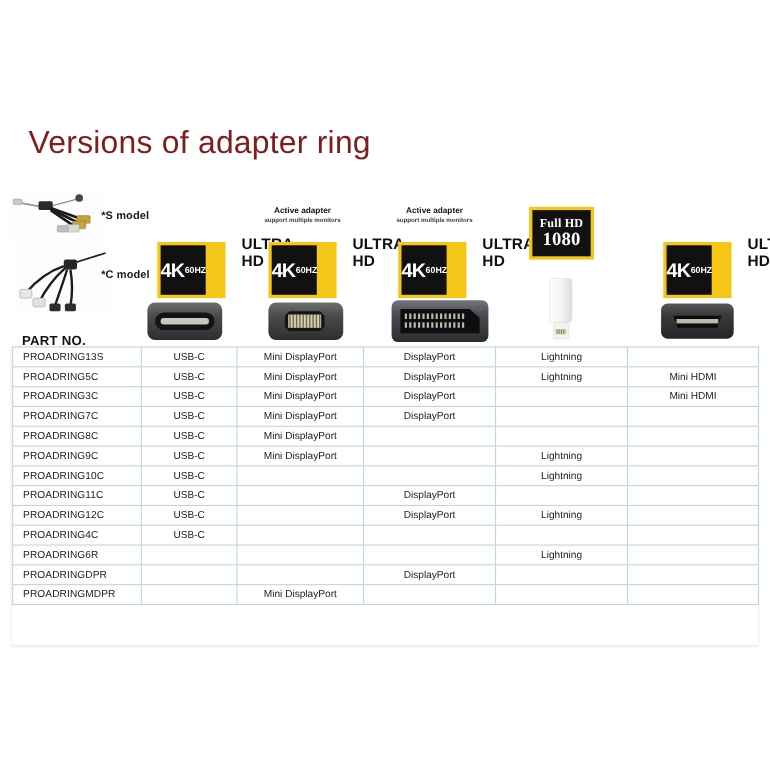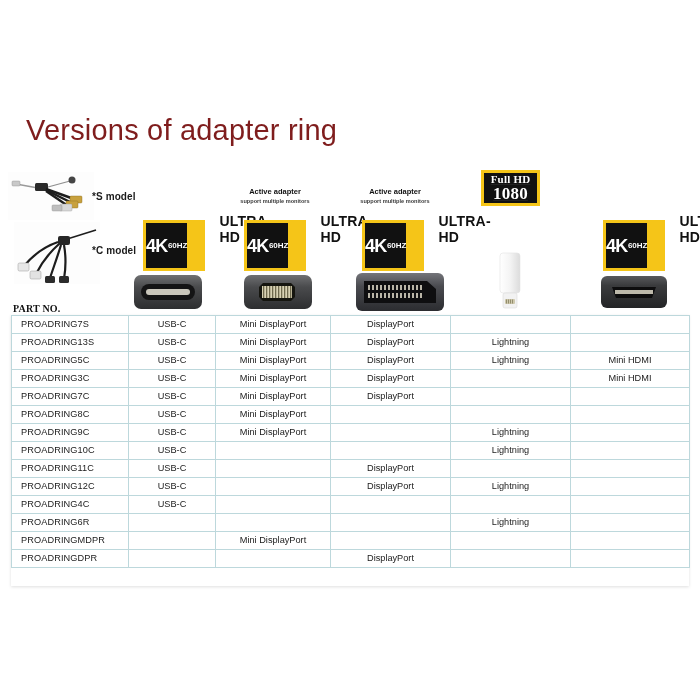--- a/index.html
+++ b/index.html
@@ -130,27 +130,26 @@
 
   .badge-usbc { left: 143px; top: 60px; }
   .badge-mdp  { left: 244px; top: 60px; }
   .badge-dp   { left: 362px; top: 60px; }
   .badge-hdmi { left: 603px; top: 60px; }
 
   
   .badge-fhd {
     position: absolute;
     left: 481px;
-    top: 10px;
+    top: 28px;
     width: 59px;
-    height: 36px;
+    height: 48px;
     background: #f5c518;
     box-sizing: border-box;
     padding: 3px;
-    text-decoration: underline;
   }
   .badge-fhd .f-inner {
     background: #111;
     width: 100%;
     height: 100%;
     display: flex;
     flex-direction: column;
     align-items: center;
     justify-content: center;
     color: #fff;
@@ -175,27 +174,26 @@
 
   .conn-usbc  { left: 133px; top: 273px; }
   .conn-mdp   { left: 243px; top: 273px; }
   .conn-dp    { left: 355px; top: 271px; }
   .conn-light { left: 496px; top: 252px; }
   .conn-hdmi  { left: 600px; top: 274px; }
 
   
   .part-no-label {
     position: absolute;
-    left: 13px;
+    left: 20px;
     top: 303px;
-    font-size: 10px;
+    font-size: 12px;
     font-weight: bold;
     color: #111;
     letter-spacing: 0.2px;
-    font-family: Liberation Serif, serif;
   }
 
   table.spec {
     position: absolute;
     left: 11px;
     top: 315px;
     width: 678px;
     border-collapse: collapse;
     table-layout: fixed;
     background: #fff;
@@ -446,28 +444,20 @@
     <colgroup>
       <col class="c-part">
         <col class="c-usbc">
         <col class="c-mdp">
       <col class="c-dp">
         <col class="c-lig">
         <col class="c-hdmi">
     </colgroup>
     <tbody>
       <tr>
-        <td class="partno">PROADRING7S</td>
-        <td>USB-C</td>
-        <td>Mini DisplayPort</td>
-        <td>DisplayPort</td>
-        <td></td>
-        <td></td>
-      </tr>
-      <tr>
         <td class="partno">PROADRING13S</td>
         <td>USB-C</td>
         <td>Mini DisplayPort</td>
         <td>DisplayPort</td>
         <td>Lightning</td>
         <td></td>
       </tr>
       <tr>
         <td class="partno">PROADRING5C</td>
         <td>USB-C</td>
@@ -542,31 +532,31 @@
       </tr>
       <tr>
         <td class="partno">PROADRING6R</td>
         <td></td>
         <td></td>
         <td></td>
         <td>Lightning</td>
         <td></td>
       </tr>
       <tr>
+        <td class="partno">PROADRINGDPR</td>
+        <td></td>
+        <td></td>
+        <td>DisplayPort</td>
+        <td></td>
+        <td></td>
+      </tr>
+      <tr>
         <td class="partno">PROADRINGMDPR</td>
         <td></td>
         <td>Mini DisplayPort</td>
         <td></td>
-        <td></td>
-        <td></td>
-      </tr>
-      <tr>
-        <td class="partno">PROADRINGDPR</td>
-        <td></td>
-        <td></td>
-        <td>DisplayPort</td>
         <td></td>
         <td></td>
       </tr>
     </tbody>
   </table>
 
 </div>
 
 </body></html>

